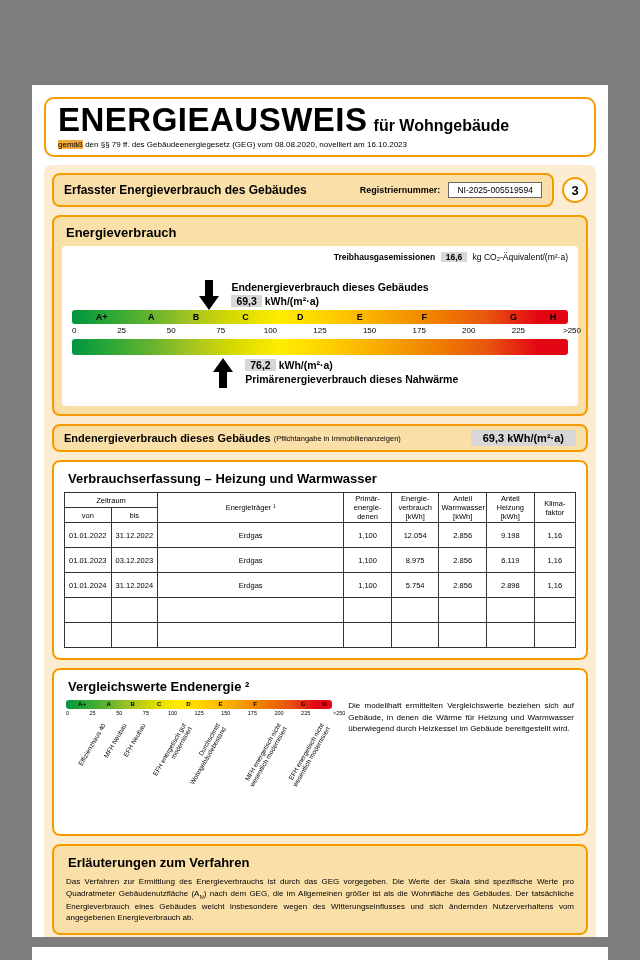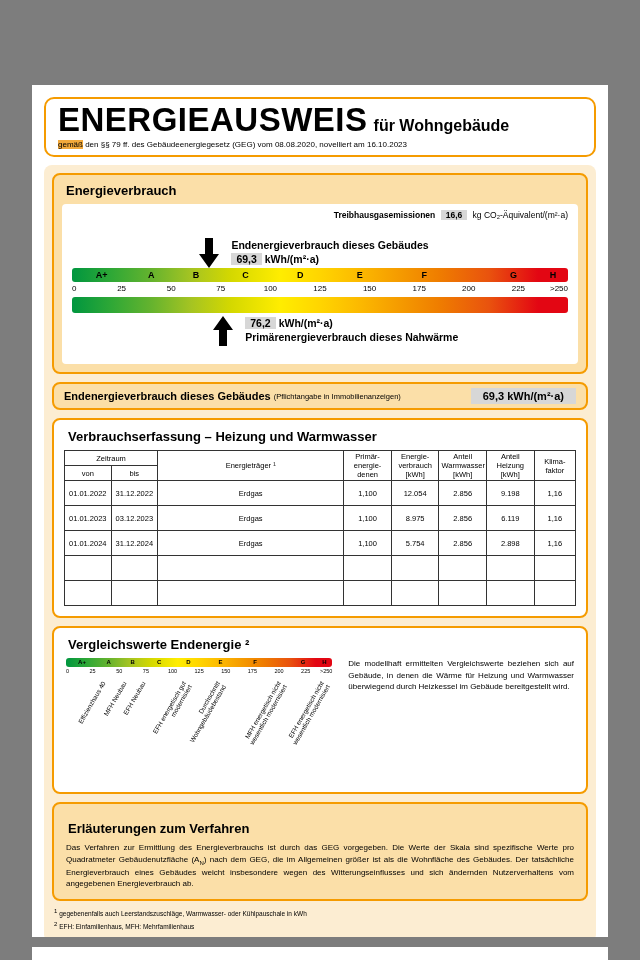--- a/index.html
+++ b/index.html
@@ -48,21 +48,21 @@
   .arrow path { fill: #000; }
   .ptr-text { margin-left: 2px; font-size: 10.5px; line-height: 1.35; white-space: nowrap; }
 
   .band { height: 14px; position: relative; border-radius: 3px;
     background: linear-gradient(to right,#00963F 0%,#2FA836 8%,#65B32E 16%,#A5C422 24%,#D4D800 32%,#FFED00 42%,#FFD500 50%,#FCB900 58%,#F59B00 66%,#EF7D00 74%,#E9530E 84%,#E30613 94%,#E30613 100%); }
   .band .letter { position: absolute; top: 0; transform: translateX(-50%); font-size: 9px; font-weight: bold; line-height: 14px; }
   .band.thick { height: 16px; margin-top: 1px; }
   .numbers { position: relative; height: 12px; font-size: 8px; margin-top: 2px; }
   .numbers .num { position: absolute; top: 0; transform: translateX(-50%); }
   .numbers .num.start { transform: none; }
-  .numbers .num.end { transform: translateX(-100%); }
+  .numbers .num.end { transform: translateX(-100%); margin-left: 13px; }
 
   
   .end-bar { display: flex; align-items: center; padding: 4px 10px; margin-bottom: 8px; border-radius: 8px; }
   .end-bar-label { font-size: 11px; font-weight: bold; }
   .end-bar-note { font-size: 7.5px; margin-left: 3px; }
   .end-bar-value { margin-left: auto; font-size: 11px; font-weight: bold; background: var(--hl); padding: 2px 12px; }
 
   
   .table-box { padding: 6px 10px 10px; margin-bottom: 8px; border-radius: 8px; }
   table { width: 100%; border-collapse: collapse; font-size: 7.5px; table-layout: fixed; padding-left: 36px; }
@@ -79,21 +79,21 @@
   .comp-right p { margin: 0; }
   .band.small { height: 9px; }
   .band.small .letter { font-size: 6px; line-height: 9px; }
   .numbers.small { height: 8px; font-size: 5.5px; margin-top: 1px; }
   .rot-area { position: relative; height: 106px; margin-top: 2px; }
   .rot-anchor { position: absolute; top: 2px; width: 0; height: 0; }
   .rot-label { position: absolute; right: 0; top: 0; transform: rotate(-60deg); transform-origin: 100% 0;
     font-size: 6.5px; line-height: 1.15; text-align: right; width: max-content; max-width: 82px; display: block; }
 
   
-  .expl-box { padding: 14px 10px 9px; border-radius: 8px; margin-top: 6px; }
+  .expl-box { padding: 6px 10px 9px; border-radius: 8px; margin-top: 6px; }
   .expl-text { font-size: 8px; text-align: justify; line-height: 1.45; padding: 0 2px; }
   sub { font-size: 6px; } sup { font-size: 6px; }
 
   .footnotes { margin-top: 6px; font-size: 6.5px; line-height: 1.6; padding-left: 2px; }
 </style>
 </head>
 <body>
 
 <div class="canvas">
   <div class="page">
@@ -102,20 +102,28 @@
       <div>
         <span class="hdr-title">ENERGIEAUSWEIS</span><span class="hdr-suffix">für Wohngebäude</span>
       </div>
       <div class="hdr-law">
         <span class="hl-amber">gemäß</span><span> den §§ 79 ff. des Gebäudeenergiegesetz (GEG) vom 08.08.2020, novelliert am 16.10.2023</span>
       </div>
     </div>
 
     <div class="content-bg">
 
+      <div class="section-row">
+        <div class="section-bar box peach">
+          <span class="section-title">Erfasster Energieverbrauch des Gebäudes</span>
+          <span class="reg-label">Registriernummer:</span>
+          <span class="reg-value">NI-2025-005519594</span>
+        </div>
+        <div class="page-circle">3</div>
+      </div>
 
       <div class="box peach energy-box">
         <div class="box-title">Energieverbrauch</div>
         <div class="panel">
           <div class="ghg-line">
             <span class="b">Treibhausgasemissionen</span>
             <span class="hl-gray b">16,6</span>
             <span>kg CO₂-Äquivalent/(m²·a)</span>
           </div>
 

